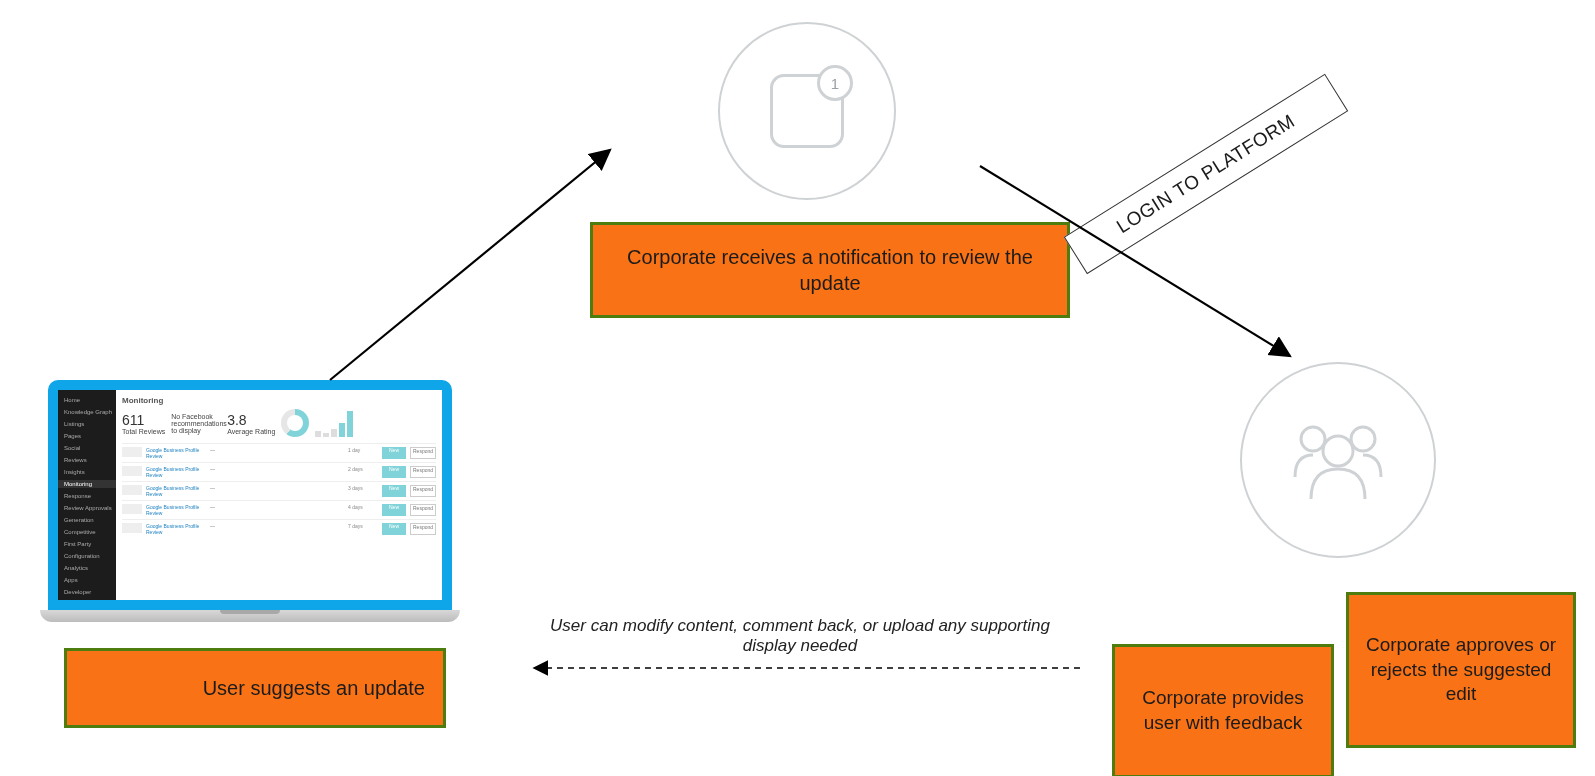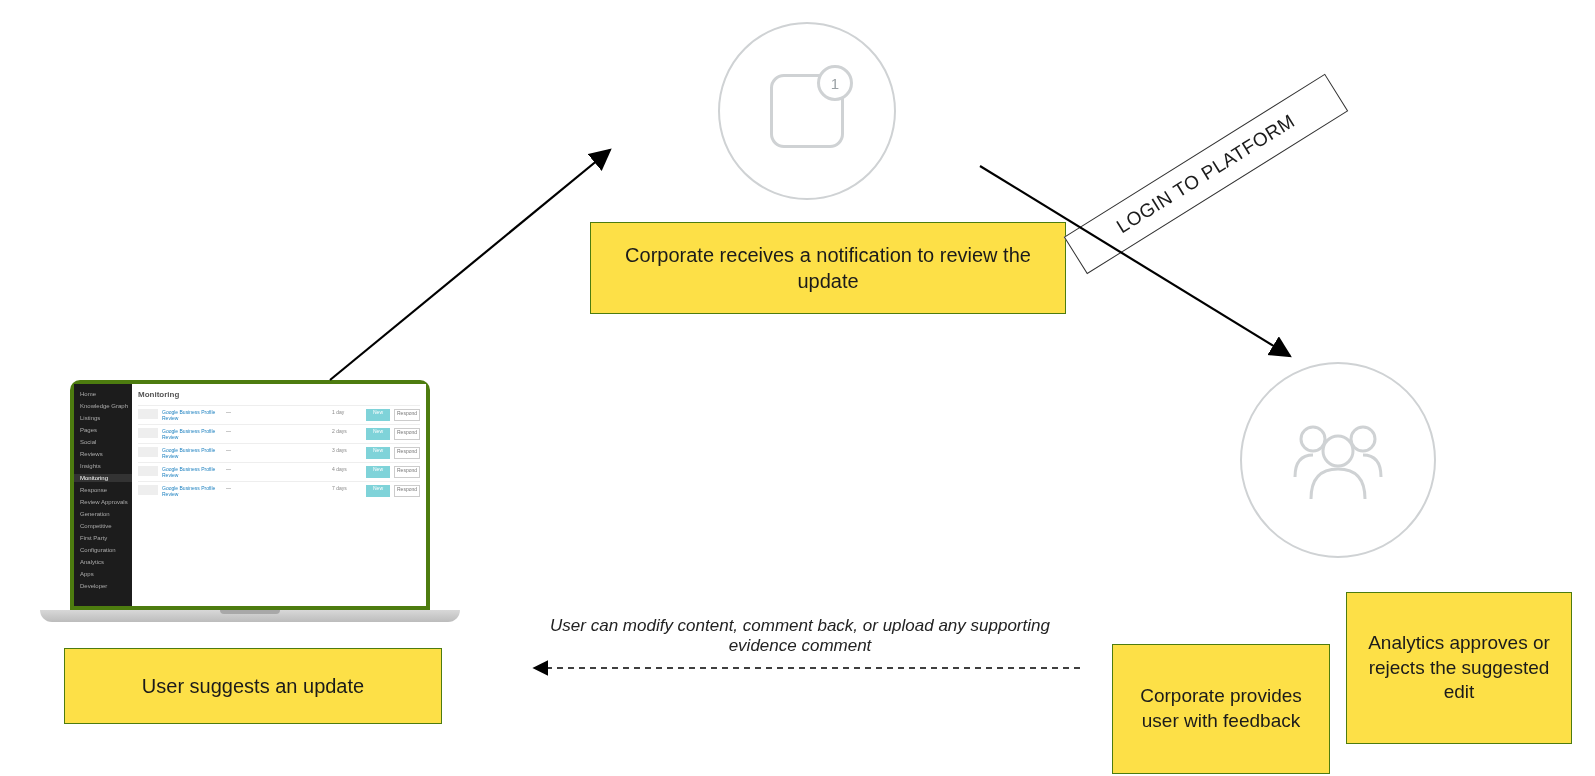--- a/index.html
+++ b/index.html
@@ -8,25 +8,25 @@
     width: 1595px;
     height: 776px;
     font-family: -apple-system, BlinkMacSystemFont, "Segoe UI", Helvetica, Arial, sans-serif;
     background: #fff;
     color: #1b1b1b;
     position: relative;
     overflow: hidden;
   }
   .abs { position: absolute; }
   .box {
-    border: 1px solid #4d7c0f;
-    background: #fde047;
+    border: 3px solid #4d7c0f;
+    background: #f97316;
     display: flex;
     align-items: center;
-    justify-content: center;
+    justify-content: flex-end;
     text-align: center;
     padding: 8px 18px;
     font-size: 20px;
     line-height: 1.3;
   }
   .box.small { font-size: 19px; padding: 10px 10px; }
   .login-box {
     border: 1px solid #333;
     background: #fff;
     font-size: 19px;
@@ -69,26 +69,26 @@
     font-style: italic;
     font-size: 17px;
     color: #222;
     text-align: center;
   }
   
   .laptop {
     width: 420px;
   }
   .laptop-screen-bezel {
-    width: 360px;
+    width: 404px;
     height: 230px;
-    background: #4d7c0f;
+    background: #0ea5e9;
     border-radius: 10px 10px 0 0;
     margin: 0 auto;
-    padding: 4px;
+    padding: 10px;
     box-sizing: border-box;
   }
   .laptop-screen {
     width: 100%;
     height: 100%;
     background: #f5f5f5;
     display: flex;
     font-size: 7px;
     color: #555;
   }
@@ -167,20 +167,39 @@
         <div class="side-item">Generation</div>
         <div class="side-item">Competitive</div>
         <div class="side-item">First Party</div>
         <div class="side-item">Configuration</div>
         <div class="side-item">Analytics</div>
         <div class="side-item">Apps</div>
         <div class="side-item">Developer</div>
       </div>
       <div class="laptop-main">
         <div class="lm-title">Monitoring</div>
+        <div class="lm-stats">
+          <div class="stat-block">
+            <div class="big-num">611</div>
+            <div>Total Reviews</div>
+          </div>
+          <div class="stat-block" style="max-width:50px;">No Facebook recommendations to display</div>
+          <div class="stat-block">
+            <div class="big-num">3.8</div>
+            <div>Average Rating</div>
+          </div>
+          <div class="donut"></div>
+          <div class="bars">
+            <div style="height:6px;background:#ddd"></div>
+              <div style="height:4px;background:#ddd"></div>
+            <div style="height:8px;background:#ddd"></div>
+              <div style="height:14px"></div>
+              <div style="height:26px"></div>
+          </div>
+        </div>
         <div class="lm-table">
           <div class="lm-row">
               <span class="c1"></span>
               <span class="c2">Google Business Profile Review</span>
               <span class="c3">—</span>
               <span class="c4">1 day</span>
               <span class="c5">New</span>
               <span class="c6">Respond</span>
             </div>
           <div class="lm-row">
@@ -274,24 +293,24 @@
       <path d="M28 82 q0 -30 27 -30 q27 0 27 30"></path>
     </g>
   </svg>
 </div>
 
 <div class="abs box small" style="left:1112px; top:604px; width:196px; height:108px;margin-top:40px;">
   <span>Corporate provides user with feedback</span>
 </div>
 
 <div class="abs box small" style="left:1346px; top:592px; width:204px; height:130px;">
-  <span>Analytics approves or rejects the suggested edit</span>
-</div>
-
-<div class="abs italic-note" style="left:540px; top:616px; width:520px;">User can modify content, comment back, or upload any supporting evidence comment</div>
+  <span>Corporate approves or rejects the suggested edit</span>
+</div>
+
+<div class="abs italic-note" style="left:540px; top:616px; width:520px;">User can modify content, comment back, or upload any supporting display needed</div>
 
 <svg class="abs" style="left:520px; top:656px;" width="576" height="24">
   <defs>
       <marker id="ah3" markerWidth="12" markerHeight="12" refX="9" refY="5" orient="auto">
         <path d="M0,0 L10,5 L0,10 z" fill="#000"></path>
       </marker>
     </defs>
   <line x1="560" y1="12" x2="14" y2="12" stroke="#000" stroke-width="1.6" stroke-dasharray="6 5" marker-end="url(#ah3)"></line>
 </svg>
 

